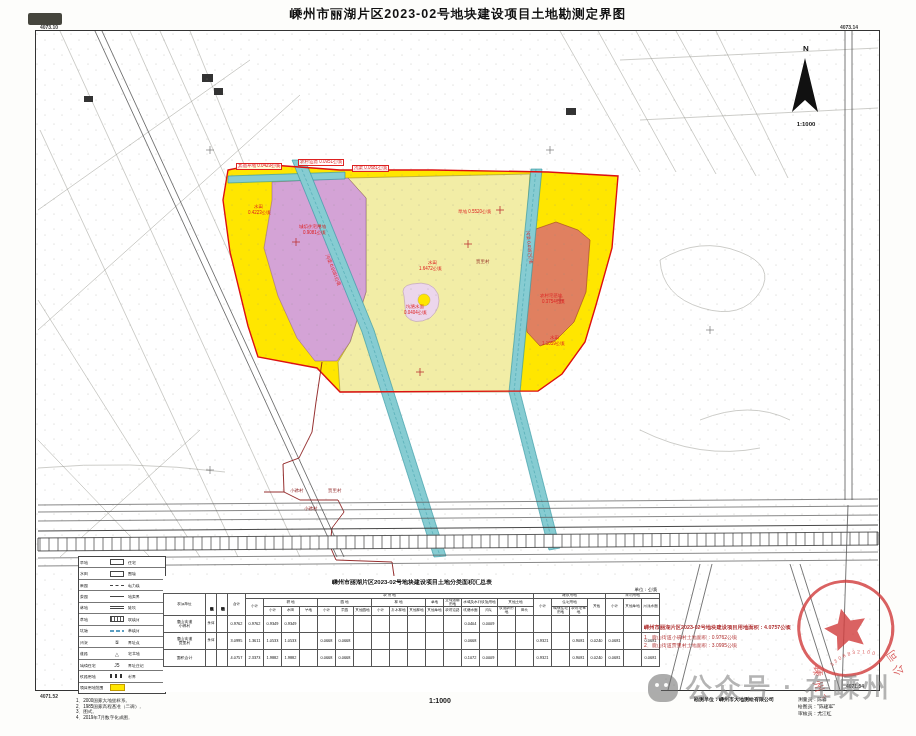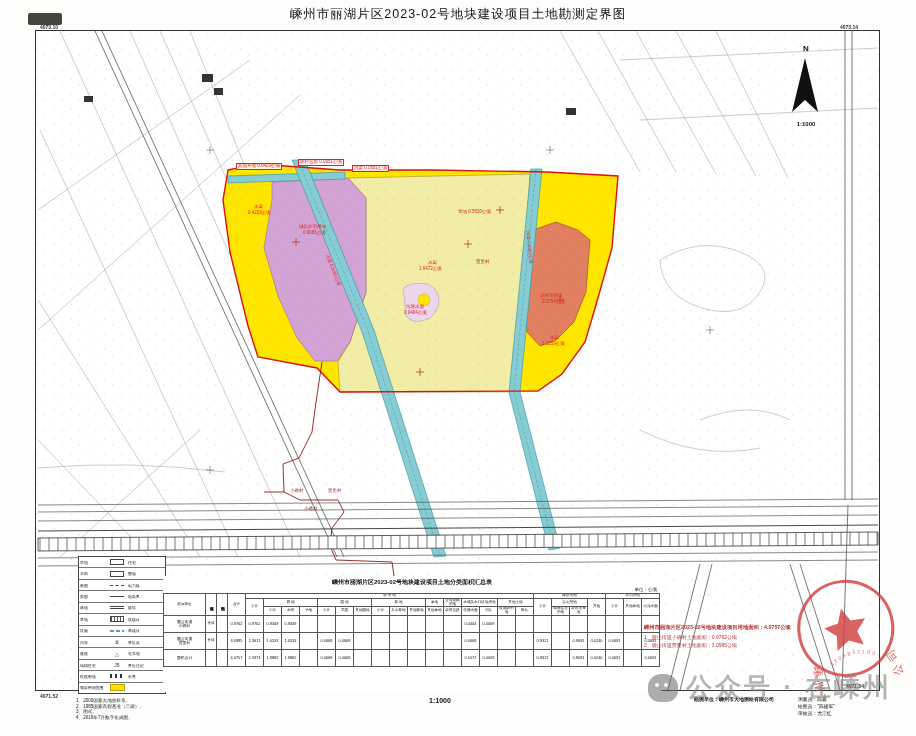--- a/index.html
+++ b/index.html
@@ -1,19 +1,19 @@
 <!DOCTYPE html>
 <html style="--plot_yellow: #ffe600; --plot_pale_yellow: #f2eda6; --plot_purple: #d4a3d6; --plot_salmon: #e08060; --plot_pink: #ecd6ec; --canal_teal: #86ccd2; --boundary_red: #dd1111; --village_maroon: #8b1a1a; --label_red: #d22222; --stamp_red: #d24040;"><head>
 <meta charset="utf-8">
 <style>
   html,body{margin:0;padding:0;background:#fff;}
   #sheet{position:relative;width:916px;height:736px;background:#fdfdfb;overflow:hidden;
          font-family:"Liberation Sans","DejaVu Sans",sans-serif;color:#222;}
   .abs{position:absolute;}
-  #doc-title{left:0;right:0;top:6px;text-align:center;font-size:12.5px;font-weight:normal;letter-spacing:1px;color:#111;z-index:4;}
+  #doc-title{left:0;right:0;top:6px;text-align:center;font-size:12.5px;font-weight:bold;letter-spacing:1px;color:#111;z-index:4;}
   .corner-coord{font-size:5px;font-weight:bold;color:#333;z-index:4;}
   #corner-sticker{left:28px;top:13px;width:34px;height:12px;background:#45453d;border-radius:2px;z-index:4;}
   #map-art{left:0;top:0;z-index:1;}
   
   #map-label-layer{left:0;top:0;width:916px;height:736px;z-index:2;pointer-events:none;}
   .maplabel{position:absolute;font-size:4.5px;line-height:1.1;white-space:nowrap;color:#d22;}
   .maplabel.boxed{border:0.5px solid #d22;background:rgba(255,255,255,.85);padding:0 1px;}
   
   #north{left:780px;top:44px;width:52px;height:84px;z-index:3;text-align:center;}
   #north .n{font-size:8px;font-weight:bold;color:#111;}

